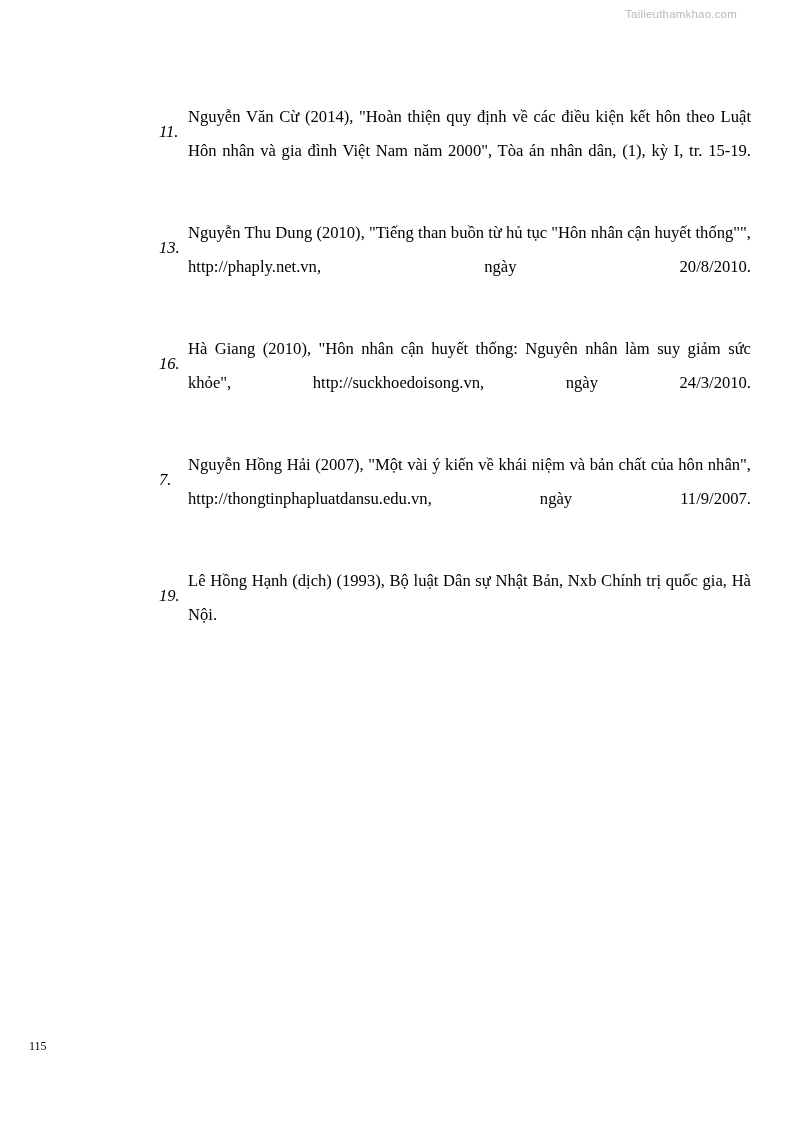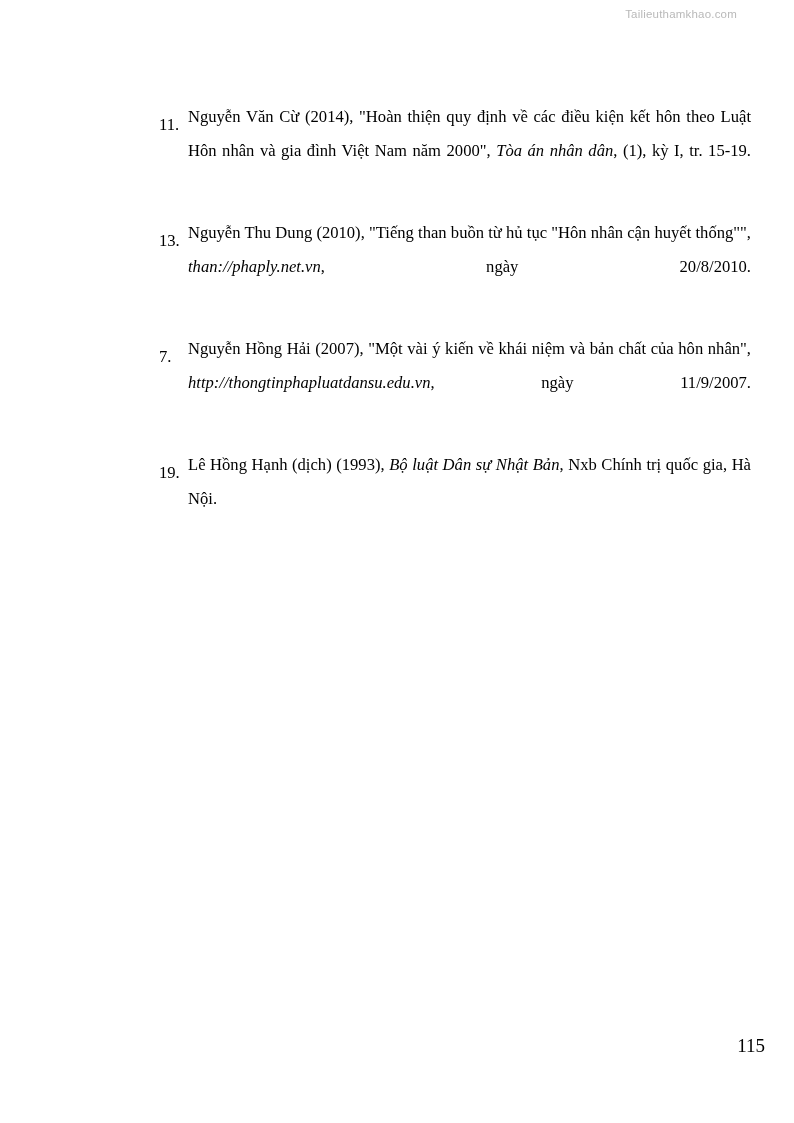--- a/index.html
+++ b/index.html
@@ -52,70 +52,74 @@
     text-align: justify;
     text-justify: inter-word;
     hyphens: none;
   }
   li.ref-item:last-child {
     margin-bottom: 0;
   }
   .ref-num {
     position: absolute;
     left: 0;
-    top: 8px;
+    top: 15px;
     width: 26px;
     text-align: left;
     font-size: 16.6px;
     line-height: 33.5px;
     white-space: nowrap;
+    font-style: italic;
   }
   .ref-text {
     display: block;
   }
   
   .ref-text::after {
     content: "";
     display: inline-block;
     width: 100%;
   }
   .ital {
-    font-style: italic;
   }
   
   li.condensed .ref-text {
     letter-spacing: -0.32px;
     word-spacing: -0.6px;
   }
   .page-number {
     position: absolute;
     left: 0;
     right: 0;
     top: 1036px;
-    text-align: right;
-    font-size: 19px;
+    text-align: left;
+    font-size: 12px;
     line-height: 20px;
   }
 </style>
 </head>
 <body>
 
 <div class="page">
 
   <div class="watermark">Tailieuthamkhao.com</div>
 
   <div class="content">
     <ol class="ref-list">
         <li class="ref-item">
           <span class="ref-num">11.</span>
           <span class="ref-text"><span>Nguyễn Văn Cừ (2014), "Hoàn thiện quy định về các điều kiện kết hôn theo Luật Hôn nhân và gia đình Việt Nam năm 2000", </span><span class="ital">Tòa án nhân dân</span><span>, (1), kỳ I, tr. 15-19.</span></span>
         </li>
         <li class="ref-item">
           <span class="ref-num">13.</span>
-          <span class="ref-text"><span>Nguyễn Thu Dung (2010), "Tiếng than buồn từ hủ tục "Hôn nhân cận huyết thống"", </span><span class="ital">than://phaply.net.vn</span><span>, ngày 20/8/2010.</span></span>
+          <span class="ref-text"><span>Nguyễn Thu Dung (2010), "Tiếng than buồn từ hủ tục "Hôn nhân cận huyết thống"", </span><span class="ital">http://phaply.net.vn</span><span>, ngày 20/8/2010.</span></span>
+        </li>
+        <li class="ref-item">
+          <span class="ref-num">16.</span>
+          <span class="ref-text"><span>Hà Giang (2010), "Hôn nhân cận huyết thống: Nguyên nhân làm suy giảm sức khỏe", </span><span class="ital">http://suckhoedoisong.vn</span><span>, ngày 24/3/2010.</span></span>
         </li>
         <li class="ref-item">
           <span class="ref-num">7.</span>
           <span class="ref-text"><span>Nguyễn Hồng Hải (2007), "Một vài ý kiến về khái niệm và bản chất của hôn nhân", </span><span class="ital">http://thongtinphapluatdansu.edu.vn</span><span>, ngày 11/9/2007.</span></span>
         </li>
         <li class="ref-item">
           <span class="ref-num">19.</span>
           <span class="ref-text"><span>Lê Hồng Hạnh (dịch) (1993), </span><span class="ital">Bộ luật Dân sự Nhật Bản</span><span>, Nxb Chính trị quốc gia, Hà Nội.</span></span>
         </li>
       </ol>

